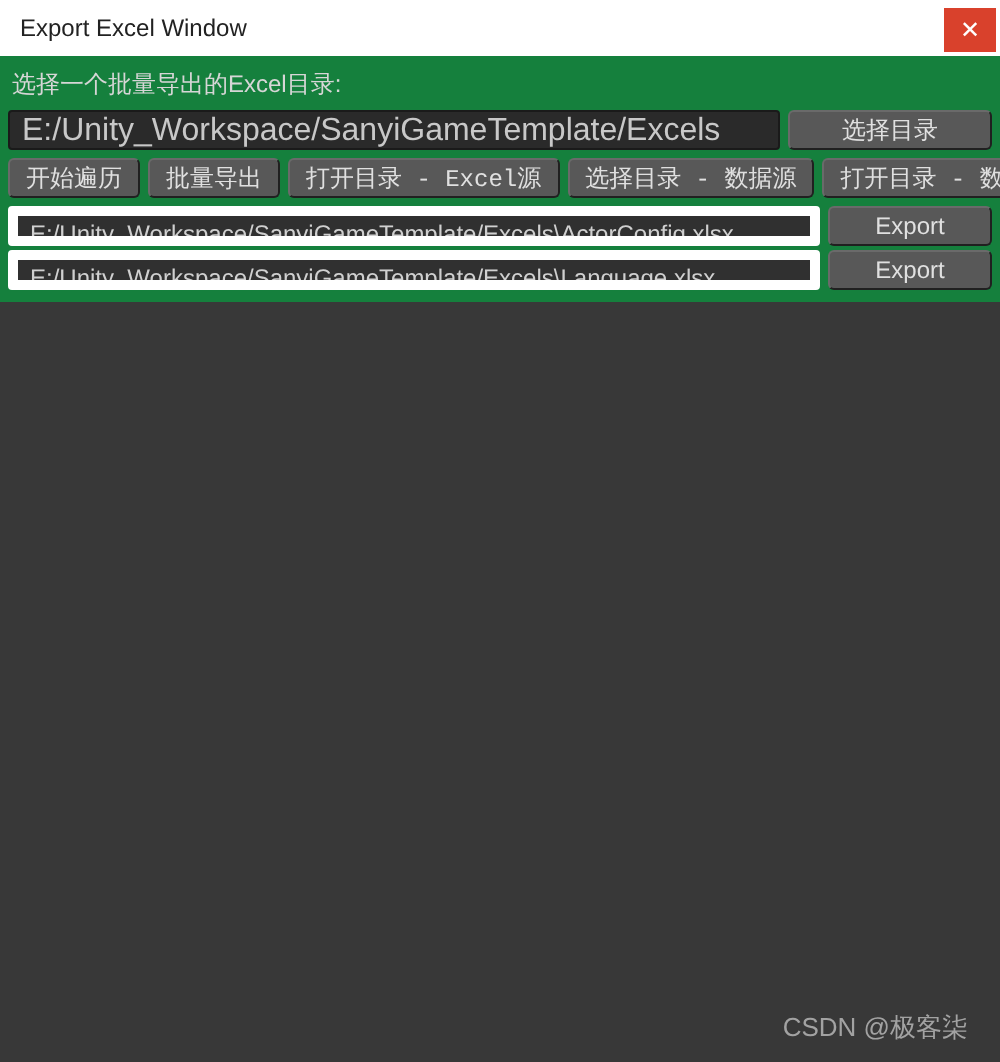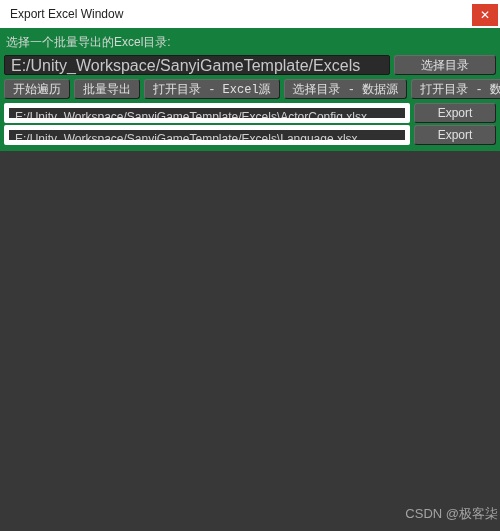--- a/index.html
+++ b/index.html
@@ -118,21 +118,21 @@
       font-size: 12px;
       overflow: hidden;
       white-space: nowrap;
     }
     .btn-export {
       width: 82px;
     }
     .watermark {
       position: absolute;
       bottom: 8px;
-      right: 2px;
+      right: 16px;
       color: #bdbdbd;
       font-size: 13px;
       font-family: Arial, sans-serif;
       opacity: 0.8;
     }
   </style>
 </head>
 <body>
 
 <div class="titlebar">

